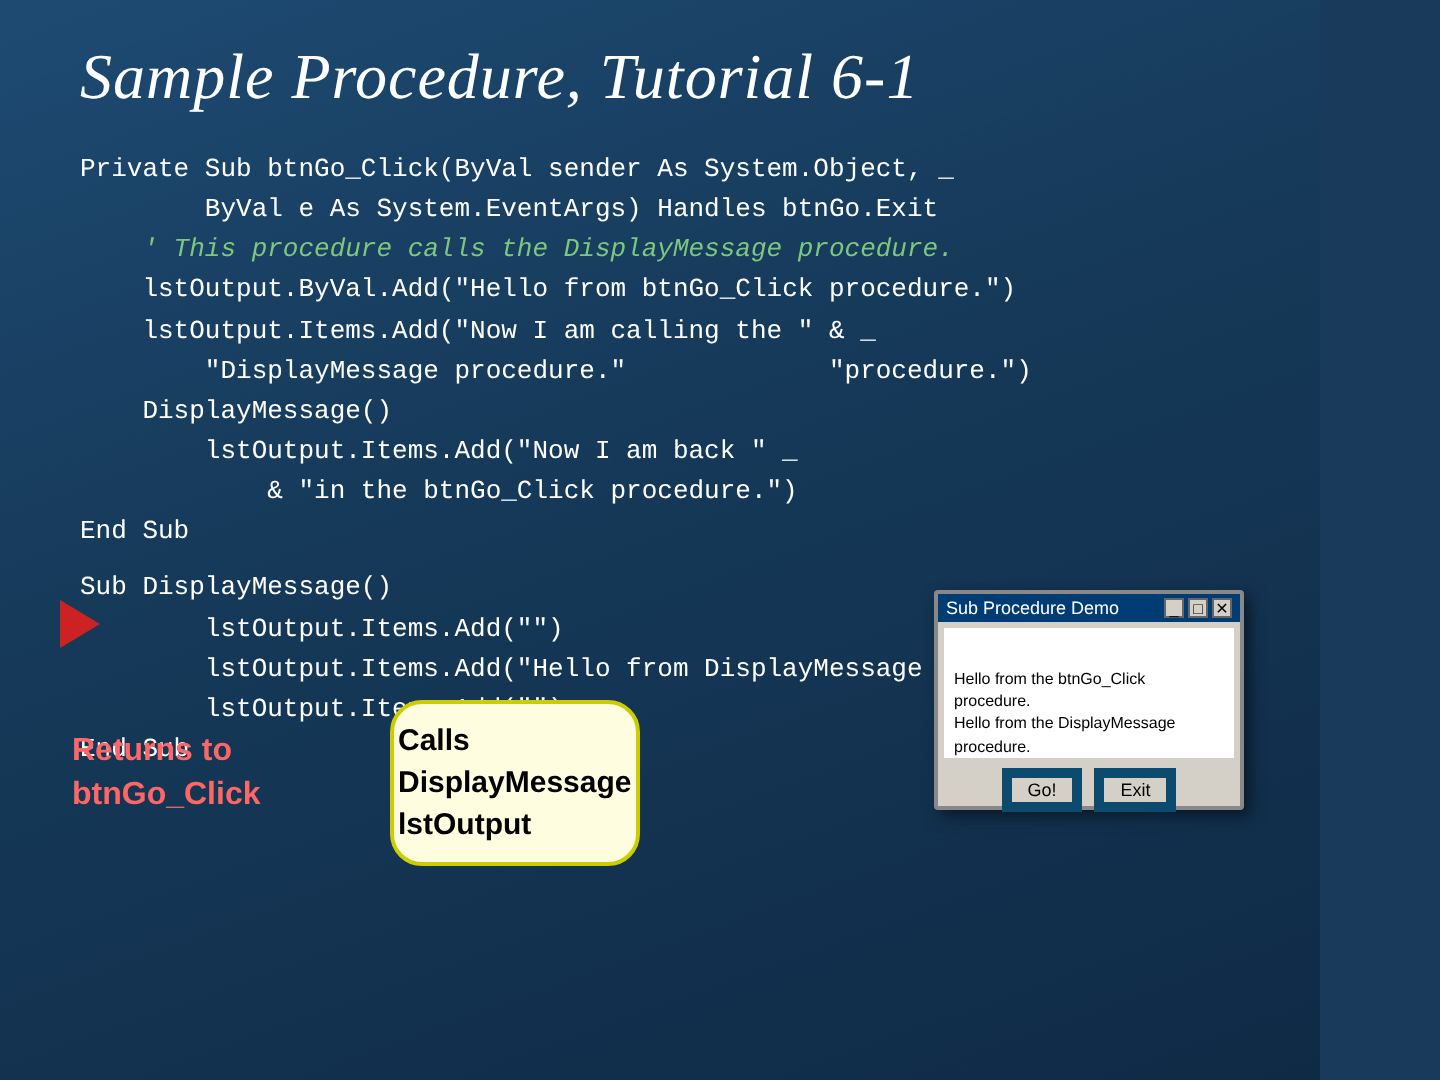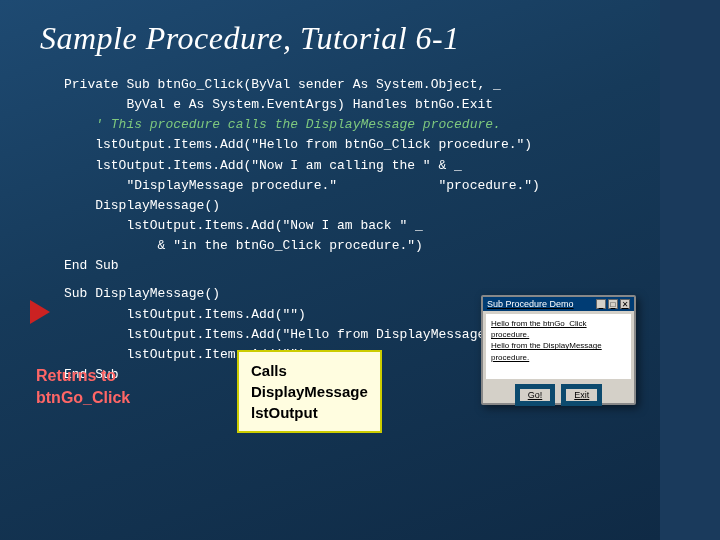--- a/index.html
+++ b/index.html
@@ -30,21 +30,20 @@
       font-weight: normal;
       letter-spacing: 0.5px;
     }
 
     .code-area {
       font-family: 'Courier New', Courier, monospace;
       font-size: 13px;
       line-height: 1.55;
       color: #ffffff;
       position: relative;
-      margin-left: 24px;
     }
 
     .code-line {
       white-space: pre;
     }
 
     .code-comment {
       color: #7ec87e;
       font-style: italic;
     }
@@ -66,57 +65,55 @@
       margin-top: 2px;
       flex-shrink: 0;
     }
 
     .callout-box {
       position: absolute;
       left: 195px;
       top: 350px;
       background: #fffde0;
       border: 2px solid #cccc00;
-      border-radius: 0;
-      padding: 8px 12px;
+      border-radius: 16px;
+      padding: 8px 2px;
       color: #000000;
       font-family: Arial, sans-serif;
       font-size: 15px;
       font-weight: bold;
       line-height: 1.4;
       z-index: 10;
-      margin-left: 42px;
     }
 
     .returns-label {
       position: absolute;
       left: 36px;
       top: 365px;
       color: #ff6666;
       font-family: Arial, sans-serif;
       font-size: 16px;
       font-weight: bold;
       line-height: 1.4;
       z-index: 10;
     }
 
     .demo-window {
       position: absolute;
-      right: 24px;
+      right: 38px;
       top: 295px;
       width: 155px;
       height: 110px;
       background: #d4d0c8;
       border: 2px solid #888;
       border-radius: 2px;
       font-family: Arial, sans-serif;
       font-size: 9px;
       z-index: 20;
       box-shadow: 3px 3px 8px rgba(0,0,0,0.5);
-      text-decoration: underline;
     }
 
     .demo-titlebar {
       background: #003c74;
       color: white;
       font-size: 9px;
       padding: 2px 4px;
       display: flex;
       justify-content: space-between;
       align-items: center;
@@ -134,21 +131,21 @@
       border: 1px solid #666;
       font-size: 8px;
       display: flex;
       align-items: center;
       justify-content: center;
       cursor: pointer;
       color: #000;
     }
 
     .demo-content {
-      padding: 4px 5px;
+      padding: 20px 5px;
       background: white;
       margin: 3px;
       height: 65px;
       overflow: hidden;
       font-size: 8px;
       line-height: 1.4;
       color: #000;
     }
 
     .demo-buttons {
@@ -171,21 +168,21 @@
 
 <div class="slide">
 
   <h1 class="title">Sample Procedure, Tutorial 6-1</h1>
 
   <div class="code-area">
 
     <div class="code-line">Private Sub btnGo_Click(ByVal sender As System.Object, _</div>
     <div class="code-line">        ByVal e As System.EventArgs) Handles btnGo.Exit</div>
     <div class="code-line code-comment">    ' This procedure calls the DisplayMessage procedure.</div>
-    <div class="code-line">    lstOutput.<span>Items</span>.Add("Hello from btnGo_Click procedure.")</div>
+    <div class="code-line">    lstOutput.<span>ByVal</span>.Add("Hello from btnGo_Click procedure.")</div>
     <div class="code-line">    lstOutput.Items.Add("Now I am calling the " &amp; _</div>
     <div class="code-line">        "DisplayMessage procedure."             "procedure.")</div>
     <div class="code-line">    DisplayMessage()</div>
     <div class="code-line">        lstOutput.Items.Add("Now I am back " _</div>
     <div class="code-line">            &amp; "in the btnGo_Click procedure.")</div>
     <div class="code-line">End Sub</div>
 
   </div>
 
   <div class="arrow-container">

